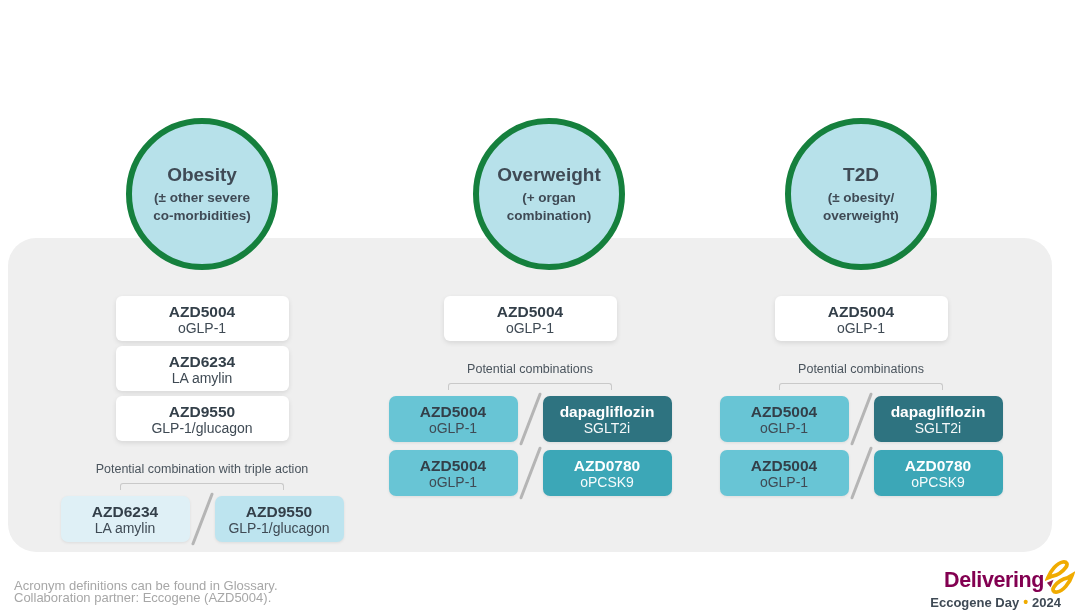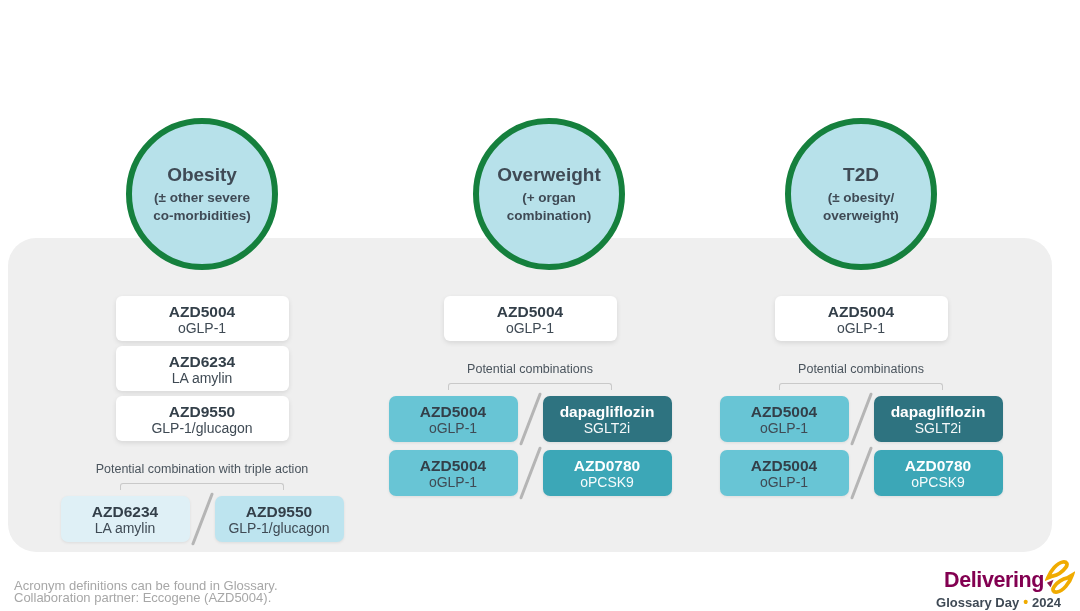--- a/index.html
+++ b/index.html
@@ -199,21 +199,21 @@
   <div class="logo-block">
     <div class="logo-row">
       <span class="logo-brand">Delivering</span>
       <svg class="logo-mark" viewBox="0 0 32 38">
         <path d="M3 20 C6 12 13 4 19 3 C23 2.4 25 5 22 9 C19 13 13 17 8 18 Z" fill="none" stroke="#F0AB00" stroke-width="4"></path>
         <path d="M29 17 C26 26 19 34 13 35 C9 35.6 7 33 10 29 C13 25 19 21 24 20 Z" fill="none" stroke="#F0AB00" stroke-width="4"></path>
         <path d="M2 25 l7 -3 l-3 8 z" fill="#8B1A4F"></path>
       </svg>
     </div>
     <div class="logo-tagline">
-      <span>Glossary Day</span>
+      <span>Eccogene Day</span>
       <span class="tag-bullet">•</span>
       <span>2024</span>
     </div>
   </div>
 <div class="circle" style="left: 126px;">
       <div class="circle-title">Obesity</div>
       <div class="circle-sub">(± other severe</div>
       <div class="circle-sub">co-morbidities)</div>
     </div>
     <div class="circle" style="left: 473px;">

